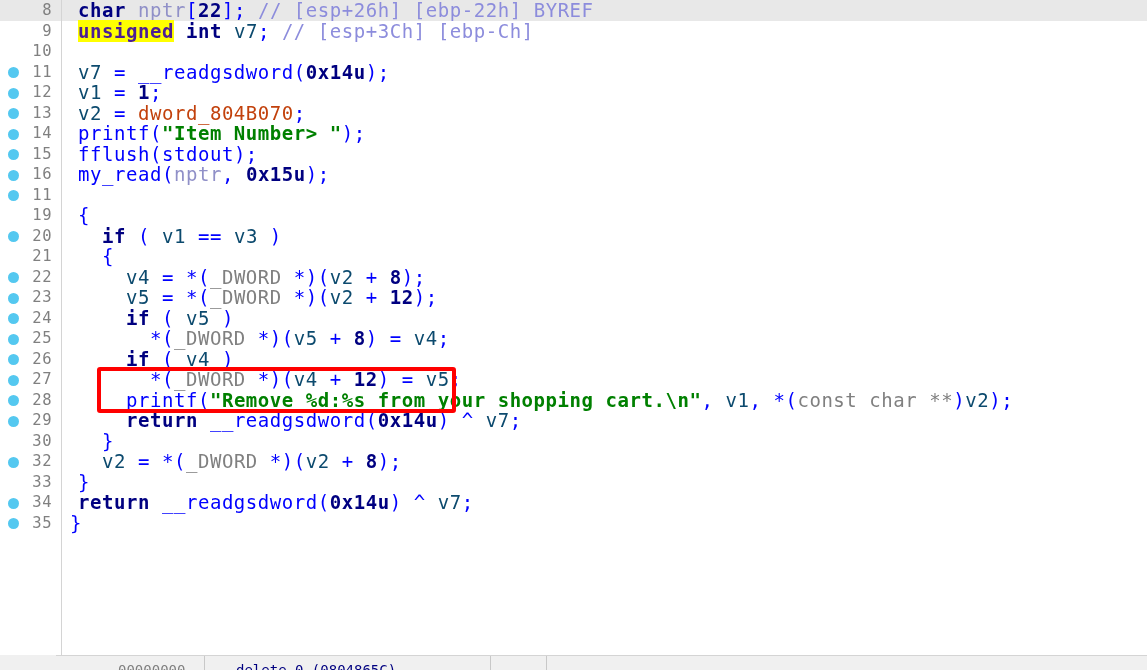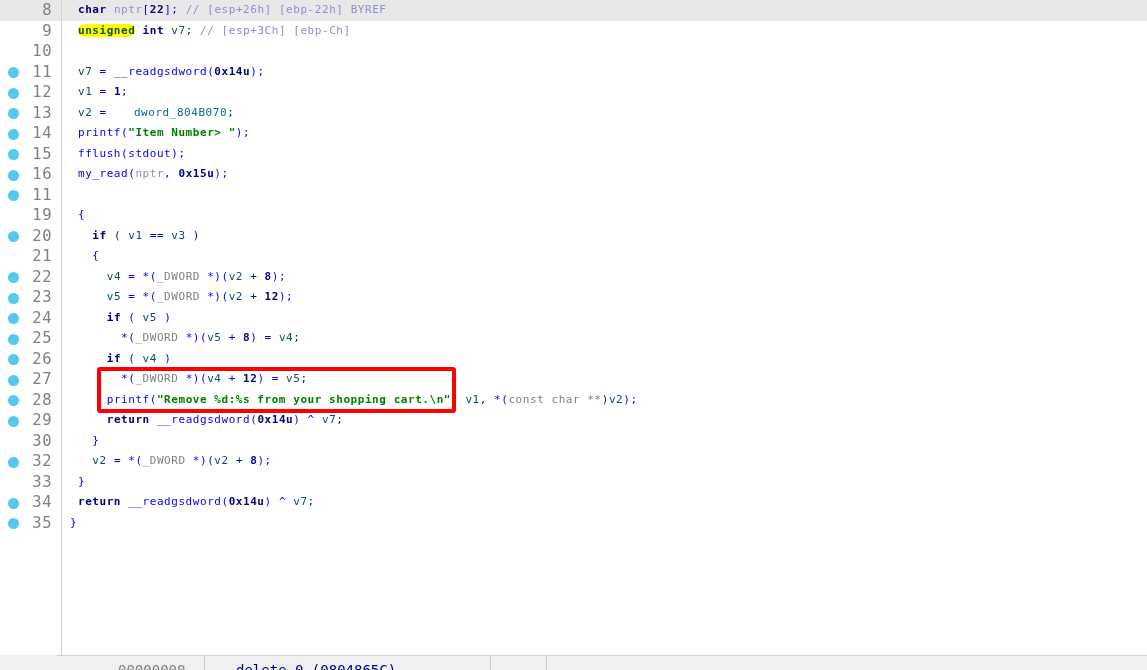--- a/index.html
+++ b/index.html
@@ -72,38 +72,38 @@
     font-family: "DejaVu Sans Mono", monospace;
     font-size: 15.5px;
     letter-spacing: 0.5px;
   }
 
   .code-text {
     position: absolute;
     left: 78px;
     top: 0;
     font-family: "DejaVu Sans Mono", monospace;
-    font-size: 11px;
+    font-size: 19px;
     letter-spacing: 0.55px;
     color: #000080;
   }
 
   
   .t-kw      { color: #000080; font-weight: bold; }
   .t-punct   { color: #0000ff; }
   .t-var     { color: #0c4a6e; }
   .t-local   { color: #9090c8; }
   .t-func    { color: #0000ff; text-align: right; }
   .t-num     { color: #000080; font-weight: bold; }
   .t-str     { color: #008000; font-weight: bold; }
   .t-type    { color: #808080; }
   .t-comment { color: #8c8cdc; }
-  .t-global  { color: #0369a1; margin-left: 20px; }
+  .t-global  { color: #c2410c; }
   .t-plain   { color: #000080; }
-  .t-hl      { background: #ffff00; color: #14532d; font-weight: bold; border-radius: 8px; }
+  .t-hl      { background: #ffff00; color: #4c1d95; font-weight: bold; }
 
   
   .annotation-box {
     position: absolute;
     border: 4px solid #ff0000;
     border-radius: 3px;
     pointer-events: none;
     box-sizing: border-box;
   }
 

